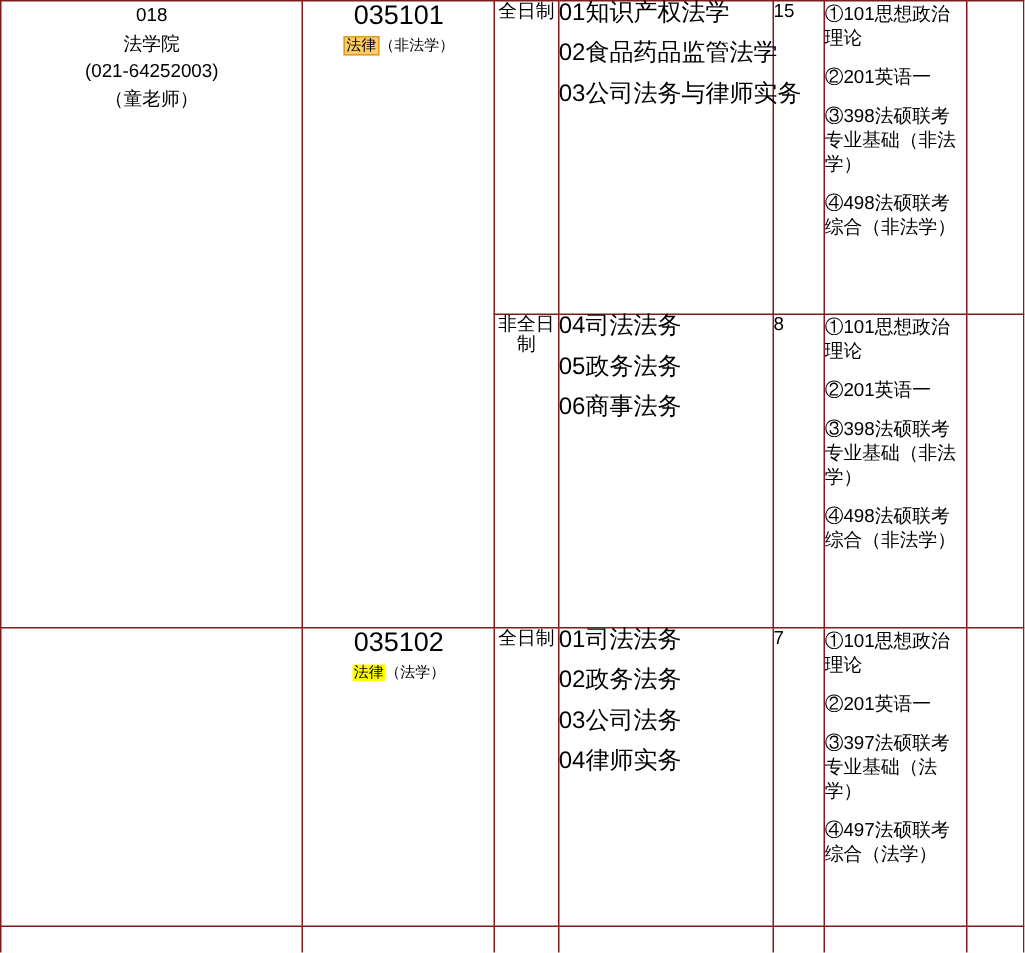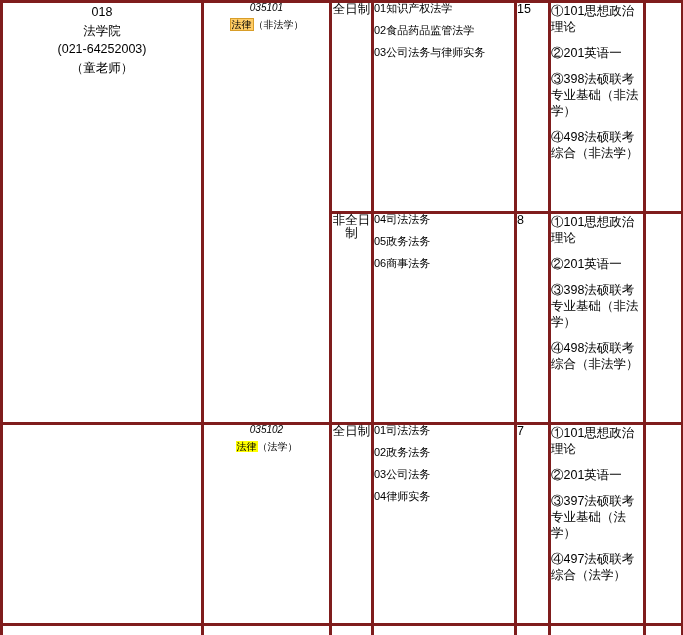--- a/index.html
+++ b/index.html
@@ -13,21 +13,21 @@
     font-family: "Liberation Sans", sans-serif;
     color: #000000;
     overflow: hidden;
   }
   table.grid {
     border-collapse: collapse;
     width: 683px;
     table-layout: fixed;
   }
   table.grid td {
-    border: 3px solid #7f1d1d;
+    border: 1px solid #7f1d1d;
     vertical-align: top;
     padding: 0;
     font-size: 12.5px;
     line-height: 1.0;
   }
   .col-dept  { width: 201px; }
   .col-code  { width: 128px; }
   .col-mode  { width: 42px;  }
   .col-dir   { width: 143px; }
   .col-num   { width: 34px;  }
@@ -44,23 +44,22 @@
     font-size: 12.5px;
   }
 
   .code-cell {
     text-align: center;
     vertical-align: middle;
     padding: 4px;
   }
   .code-cell .code-num {
     display: block;
-    font-size: 10px;
+    font-size: 18px;
     padding-bottom: 7px;
-    font-style: italic;
   }
   .code-cell .name-row {
     display: block;
     font-size: 10px;
     white-space: nowrap;
   }
   .hl-orange {
     background: #ffcc66;
     border: 1px solid #d89d28;
     padding: 0 1px;
@@ -78,21 +77,21 @@
     line-height: 1.55;
   }
 
   .dir-cell {
     padding: 6px 4px 6px 7px;
     vertical-align: top;
   }
   .dir-cell .item {
     display: block;
     padding: 0 0 11px 0;
-    font-size: 11px;
+    font-size: 16px;
     white-space: nowrap;
   }
 
   .num-cell {
     padding: 6px 4px 4px 5px;
     font-size: 12.5px;
     vertical-align: top;
   }
 
   .exam-cell {

